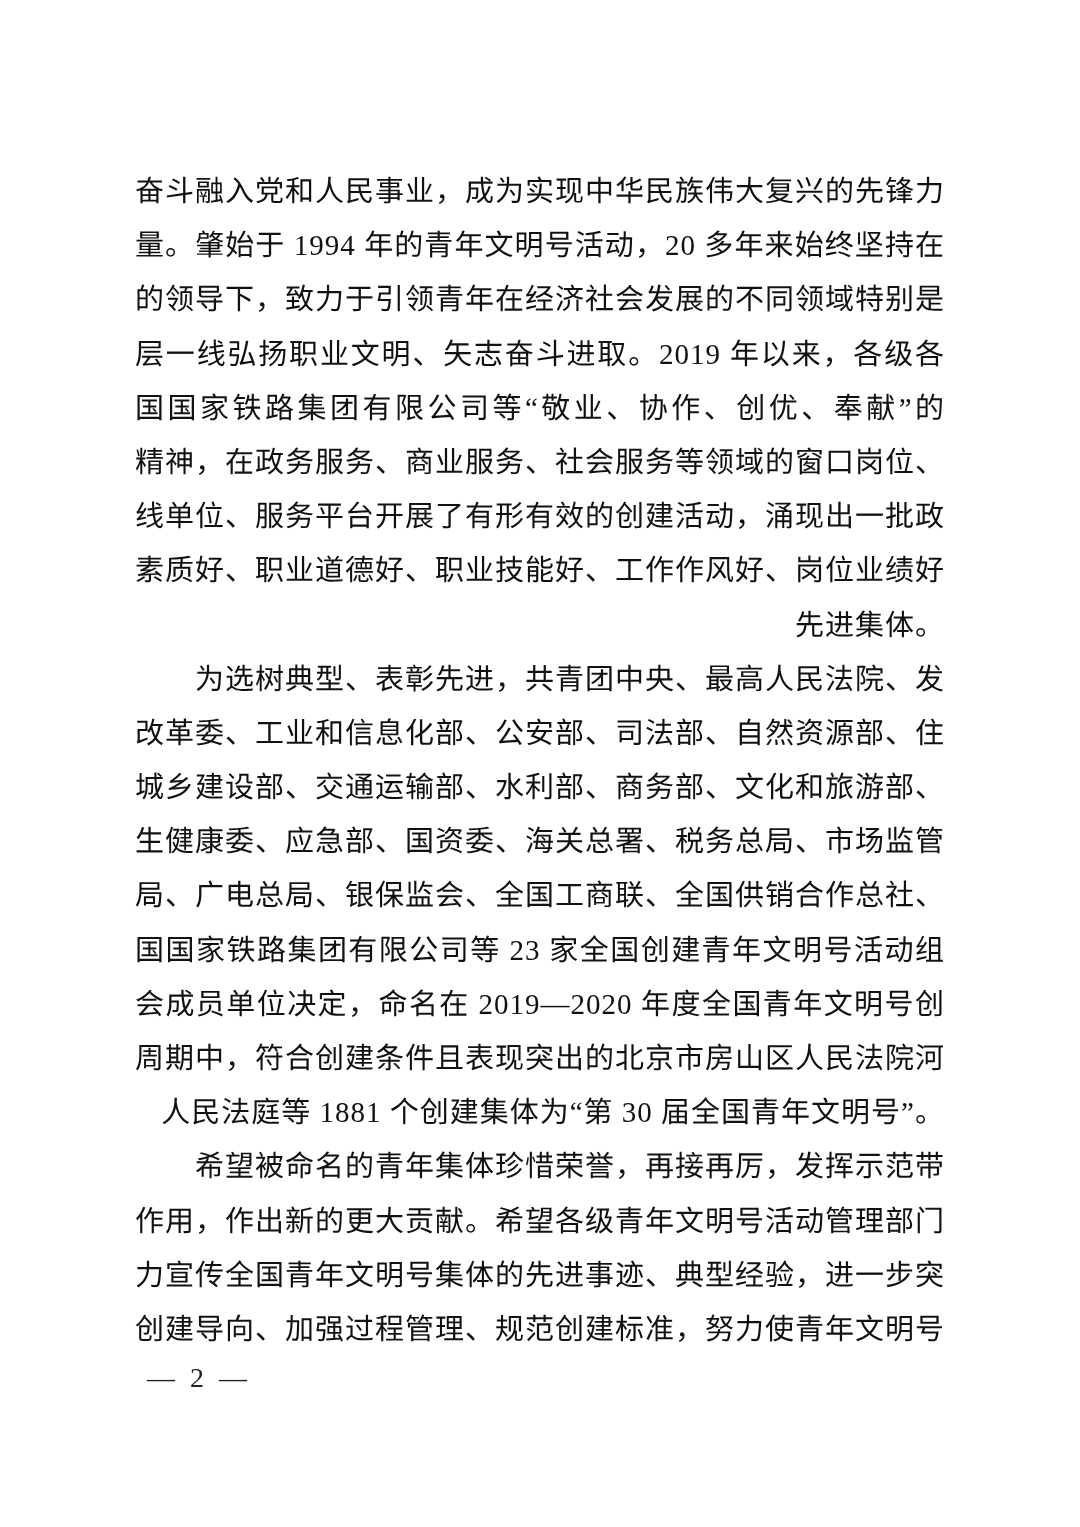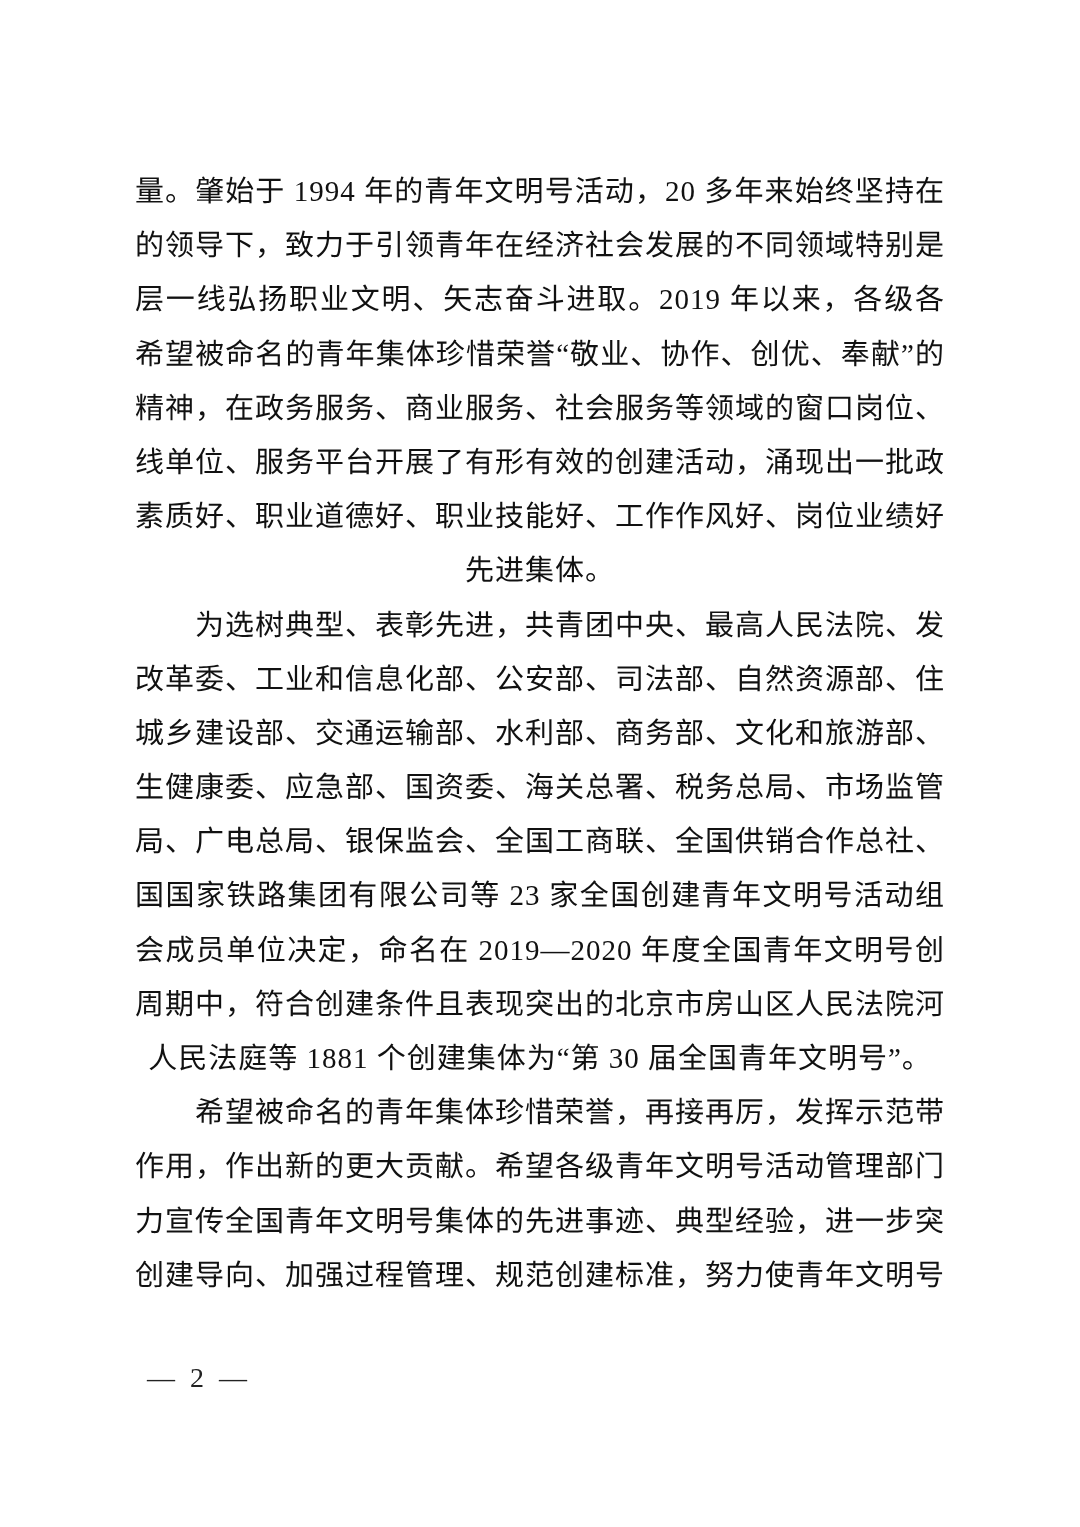--- a/index.html
+++ b/index.html
@@ -26,21 +26,21 @@
     margin: 0;
     padding: 0;
   }
   .line {
     height: 54.2px;
     line-height: 54.2px;
     font-size: 29px;
     letter-spacing: 1px;
     color: #111111;
     overflow: hidden;
-    text-align: center;
+    text-align: right;
   }
   .line.j {
     text-align: justify;
     text-align-last: justify;
   }
   .line.ind {
     padding-left: 60px;
   }
   .page-footer {
     position: absolute;
@@ -51,24 +51,25 @@
     letter-spacing: 4px;
     color: #222222;
   }
 </style>
 </head>
 <body>
 
 <div class="page">
   <div class="doc-body">
       <div class="paragraph">
+        <div class="line j">奋斗融入党和人民事业，成为实现中华民族伟大复兴的先锋力</div>
         <div class="line j">量。肇始于 1994 年的青年文明号活动，20 多年来始终坚持在党</div>
         <div class="line j">的领导下，致力于引领青年在经济社会发展的不同领域特别是基</div>
         <div class="line j">层一线弘扬职业文明、矢志奋斗进取。2019 年以来，各级各类青</div>
-        <div class="line j">希望被命名的青年集体珍惜荣誉“敬业、协作、创优、奉献”的</div>
+        <div class="line j">国国家铁路集团有限公司等“敬业、协作、创优、奉献”的</div>
         <div class="line j">精神，在政务服务、商业服务、社会服务等领域的窗口岗位、一</div>
         <div class="line j">线单位、服务平台开展了有形有效的创建活动，涌现出一批政治</div>
         <div class="line j">素质好、职业道德好、职业技能好、工作作风好、岗位业绩好的</div>
         <div class="line">先进集体。</div>
       </div>
       <div class="paragraph">
         <div class="line j ind">为选树典型、表彰先进，共青团中央、最高人民法院、发展</div>
         <div class="line j">改革委、工业和信息化部、公安部、司法部、自然资源部、住房</div>
         <div class="line j">城乡建设部、交通运输部、水利部、商务部、文化和旅游部、卫</div>
         <div class="line j">生健康委、应急部、国资委、海关总署、税务总局、市场监管总</div>

